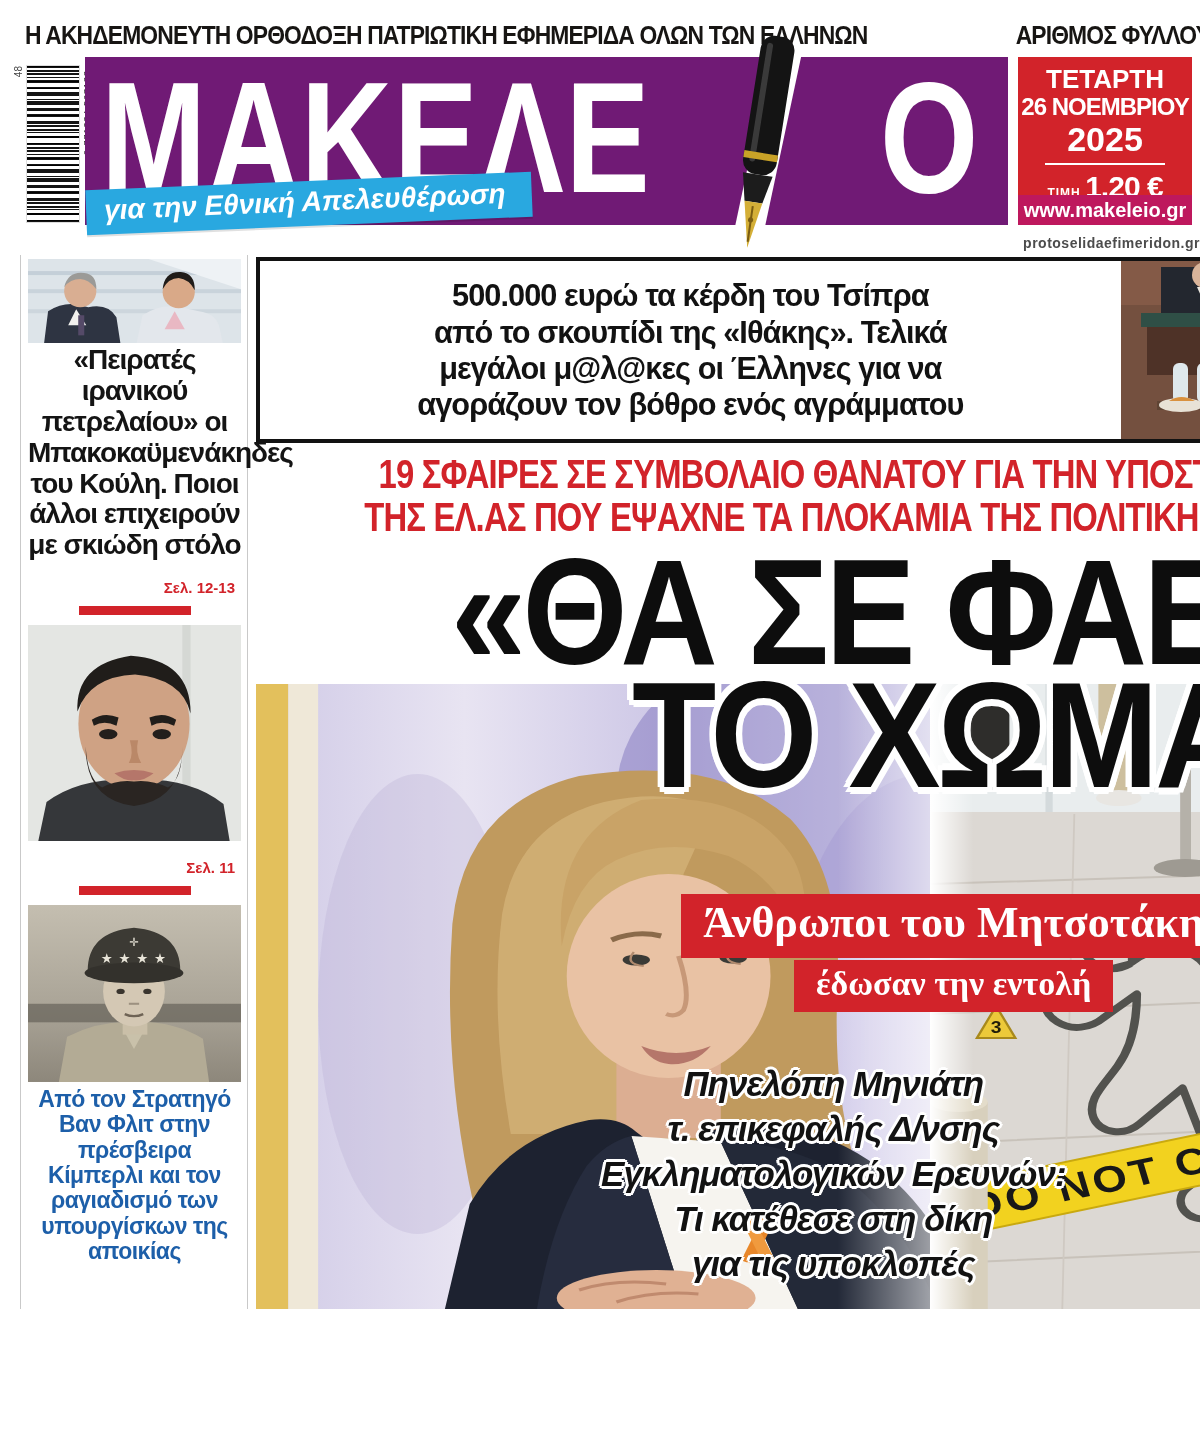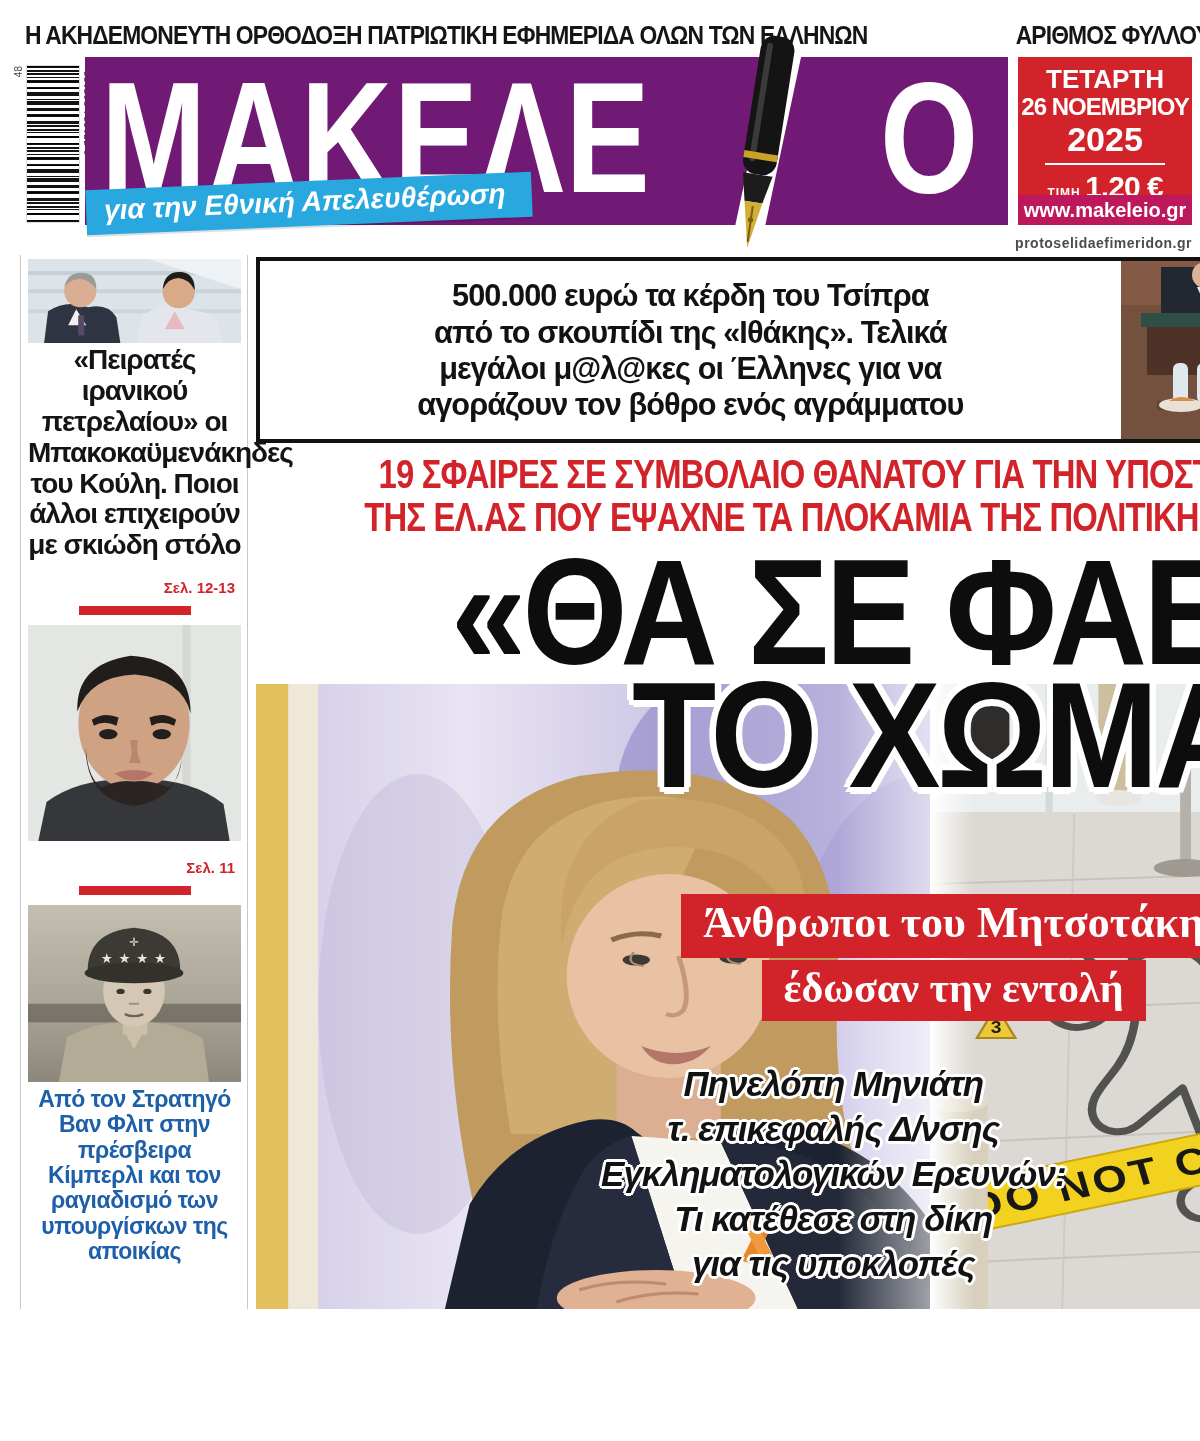--- a/index.html
+++ b/index.html
@@ -36,21 +36,21 @@
   .datebox { position:absolute; left:1018px; top:0; width:174px; height:138px; background:#d2232a; color:#fff; text-align:center; padding-top:9px; }
   .datebox .day  { font-weight:bold; font-size:26px; letter-spacing:0; line-height:1.05; }
   .datebox .date { font-weight:bold; font-size:24px; letter-spacing:-1px; line-height:1.2; }
   .datebox .year { font-weight:bold; font-size:34px; line-height:1.0; }
   .datebox .rule { width:120px; height:2px; background:#fff; margin:7px auto 5px; }
   .datebox .price{ font-weight:bold; }
   .datebox .price .lbl { font-size:12px; letter-spacing:1px; }
   .datebox .price .val { font-size:30px; letter-spacing:-1px; }
   .webbar { position:absolute; left:1018px; top:138px; width:174px; height:30px; background:#be185d; color:#fff;
             font-weight:bold; font-size:20px; text-align:center; line-height:30px; letter-spacing:0; }
-  .watermark { text-align:right; padding-right:8px; font-size:14px; font-weight:bold; color:#4c4c4c; letter-spacing:.5px; height:18px; margin-top:2px;}
+  .watermark { text-align:right; padding-right:0; font-size:14px; font-weight:bold; color:#4c4c4c; letter-spacing:.5px; height:18px; margin-top:2px;}
 
   
   .content { display:flex; padding:2px 8px 0 20px; }
   .sidebar { width:228px; border-left:1px solid #c9c9c9; border-right:1px solid #c9c9c9; padding:4px 6px 0 7px; }
   .main { flex:1; padding-left:8px; position:relative; }
 
   .story .photo { width:100%; display:block; }
   .story .kicker { color:#1d5fa9; font-weight:bold; font-size:23px; line-height:1.1; text-align:center; letter-spacing:-0.5px; margin:5px 0 2px; }
   .story .head { color:#141414; font-weight:bold; font-size:28px; line-height:1.1; text-align:center; letter-spacing:-1px; margin-top:2px; }
   .story .pref { color:#d2232a; font-weight:bold; font-size:15px; text-align:right; padding-right:6px; margin-top:18px; }
@@ -77,21 +77,21 @@
   .collage { position:relative; height:625px; margin-top:4px; }
   .ph-woman { position:absolute; left:0; top:0; width:62%; height:100%; }
   .ph-crime { position:absolute; right:0; top:0; width:44%; height:100%; }
   .ph-woman svg, .ph-crime svg { width:100%; height:100%; display:block; }
   .big2 { position:absolute; left:20%; width:80%; top:-16px; text-align:center; font-weight:bold; font-size:150px; line-height:135px;
           color:#0d0d0d; letter-spacing:-4px; transform:scaleX(0.92); transform-origin:center; white-space:nowrap;
           text-shadow:-7px 0 0 #fff, 7px 0 0 #fff, 0 -7px 0 #fff, 0 7px 0 #fff, -5px -5px 0 #fff, 5px 5px 0 #fff, -5px 5px 0 #fff, 5px -5px 0 #fff; }
   .banner-wrap { position:absolute; left:20%; width:76%; top:210px; text-align:center; }
   .banner-line { display:inline-block; background:#d2232a; color:#fff; font-family:"Liberation Serif", serif; font-weight:bold;
                  font-size:44px; line-height:1.1; padding:5px 22px 10px; margin-bottom:2px; white-space:nowrap; }
-  .banner-line.second { font-size:42px; }
+  .banner-line.second { font-size:34px; }
   .credit { position:absolute; left:8%; width:80%; top:378px; text-align:center; font-style:italic; font-weight:bold;
             font-size:35px; line-height:1.28; color:#121212; letter-spacing:-1px;
             text-shadow:-3px 0 0 #fff, 3px 0 0 #fff, 0 -3px 0 #fff, 0 3px 0 #fff, -2px -2px 0 #fff, 2px 2px 0 #fff, -2px 2px 0 #fff, 2px -2px 0 #fff; }
 </style>
 </head>
 <body>
 
 <div class="page">
 
   <div class="topstrip">

